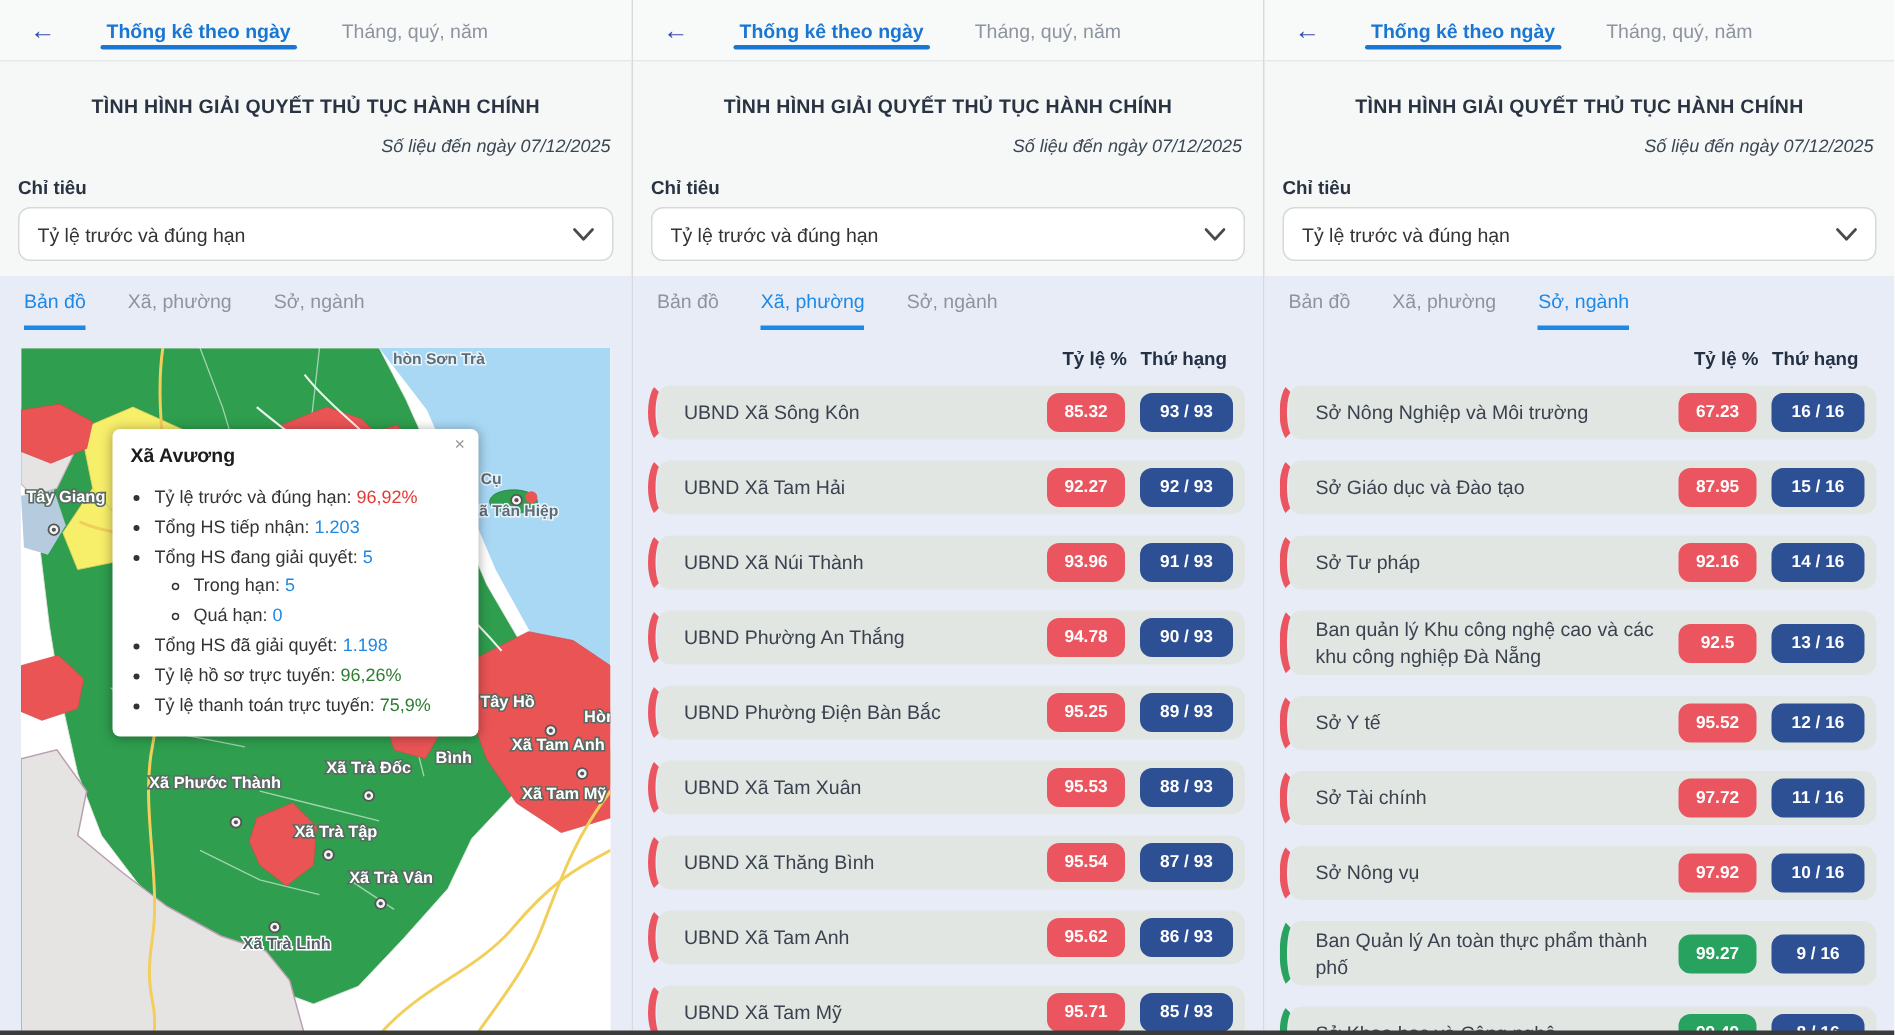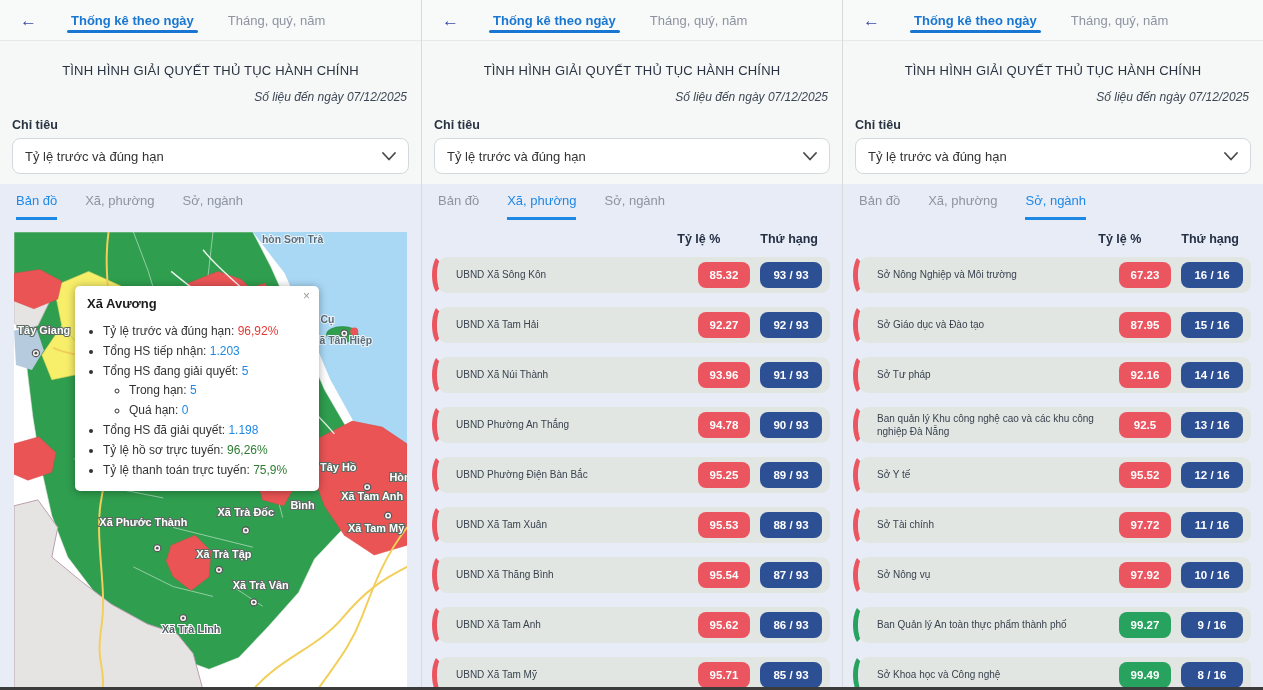--- a/index.html
+++ b/index.html
@@ -17,21 +17,21 @@
 
   
   .topbar{height:41px;flex:0 0 41px;display:flex;align-items:center;background:#f8faf9;border-bottom:1px solid #e7e9e8;position:relative}
   .back{margin:0 0 0 20px;color:#3949ab;font-size:17px;font-weight:bold;cursor:pointer;line-height:1}
   .toptab{position:relative;margin-left:34px;font-size:13px;color:var(--muted);height:26px;display:flex;align-items:center;cursor:pointer;white-space:nowrap}
   .toptab.active{color:#1976d2;font-weight:bold}
   .toptab.active::after{content:"";position:absolute;left:-4px;right:-4px;bottom:0;height:3px;background:#1976d2;border-radius:2px}
 
   
   .hblock{padding:0 12px;flex:0 0 auto}
-  .title{margin-top:22px;text-align:center;font-size:13px;font-weight:normal;color:var(--txt);letter-spacing:.2px}
+  .title{margin-top:22px;text-align:center;font-size:13px;font-weight:bold;color:var(--txt);letter-spacing:.2px}
   .subtitle{margin-top:12px;text-align:right;font-style:italic;font-size:12px;color:#3d4654;padding-right:2px}
   .crit{margin-top:14px;font-size:12.5px;font-weight:bold;color:var(--txt)}
   .select{margin-top:6px;height:36px;background:#fff;border:1px solid #d5d9de;border-radius:8px;display:flex;align-items:center;justify-content:space-between;padding:0 12px;font-size:13px;color:#333;cursor:pointer}
   .chev{flex:0 0 auto}
 
   
   .content{flex:1;margin-top:10px;background:var(--content-bg);display:flex;flex-direction:column;overflow:hidden}
   .subtabs{flex:0 0 auto;display:flex;gap:28px;padding:9px 16px 0 16px}
   .subtab{font-size:13px;color:var(--muted);padding-bottom:9px;cursor:pointer;white-space:nowrap}
   .subtab.active{color:var(--blue);border-bottom:3px solid var(--blue)}
@@ -46,27 +46,27 @@
   .tooltip{position:absolute;left:61px;top:54px;width:244px;background:#fff;border-radius:5px;box-shadow:0 1px 8px rgba(0,0,0,.35);padding:10px 12px 10px 12px;font-size:12px;color:#333;z-index:5}
   .tclose{position:absolute;top:3px;right:9px;color:#9a9a9a;font-size:12px;cursor:pointer}
   .ttitle{font-size:13px;font-weight:bold;color:#1c1c1c;margin-bottom:12px}
   .tul{list-style:disc;padding-left:16px}
   .tul li{margin:3px 0;line-height:1.4}
   .subul{list-style:circle;padding-left:26px;margin-top:3px}
   .tv.red{color:#e53935}.tv.blue{color:#1e88e5}.tv.green{color:#2e7d32}
 
   
   .listwrap{flex:1;display:flex;flex-direction:column;overflow:hidden;padding:0 10px}
-  .colheads{flex:0 0 auto;display:flex;justify-content:flex-end;gap:40px;padding:12px 14px 9px 0;font-size:12.5px;font-weight:bold;color:#243044}
+  .colheads{flex:0 0 auto;display:flex;justify-content:flex-end;gap:9px;padding:12px 14px 9px 0;font-size:12.5px;font-weight:bold;color:#243044}
   .rows{flex:1;overflow:hidden;padding:2px 2px 0 6px}
   .row{position:relative;min-height:36px;margin-bottom:14px;background:var(--row-bg);border-radius:9px;display:flex;align-items:center;padding:4px 8px 4px 18px;cursor:pointer}
   .bracket{position:absolute;left:-6px;top:-3px;bottom:-3px;width:19px;border:5px solid transparent;border-radius:50%;pointer-events:none}
   .bracket.red{border-left-color:var(--red)}
   .bracket.green{border-left-color:var(--green)}
-  .rname{flex:1;font-size:10px;color:#39424e;line-height:1.35;padding-right:8px}
+  .rname{flex:1;font-size:13px;color:#39424e;line-height:1.35;padding-right:8px}
   .badge{flex:0 0 auto;height:26px;border-radius:8px;display:flex;align-items:center;justify-content:center;color:#fff;font-size:11.5px;font-weight:bold}
   .badge.rate{min-width:52px;padding:0 6px}
   .badge.rate.red{background:var(--red)}
   .badge.rate.green{background:var(--green)}
   .badge.rank{min-width:62px;margin-left:10px;background:var(--navy);padding:0 6px}
 </style>
 </head>
 <body>
 
 <div class="stage">

